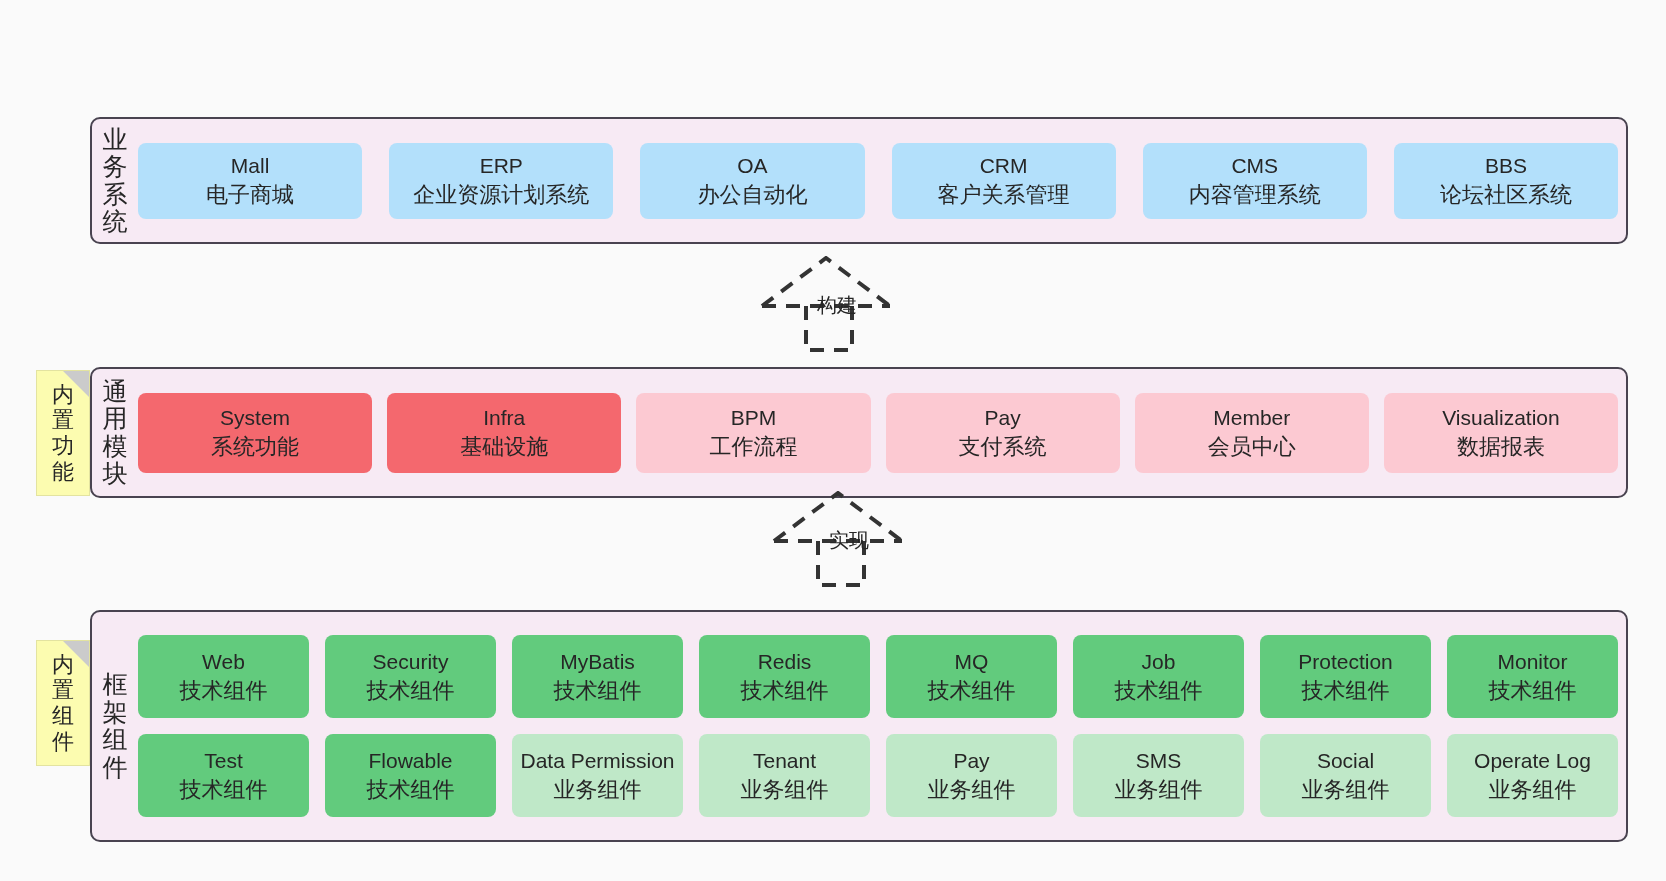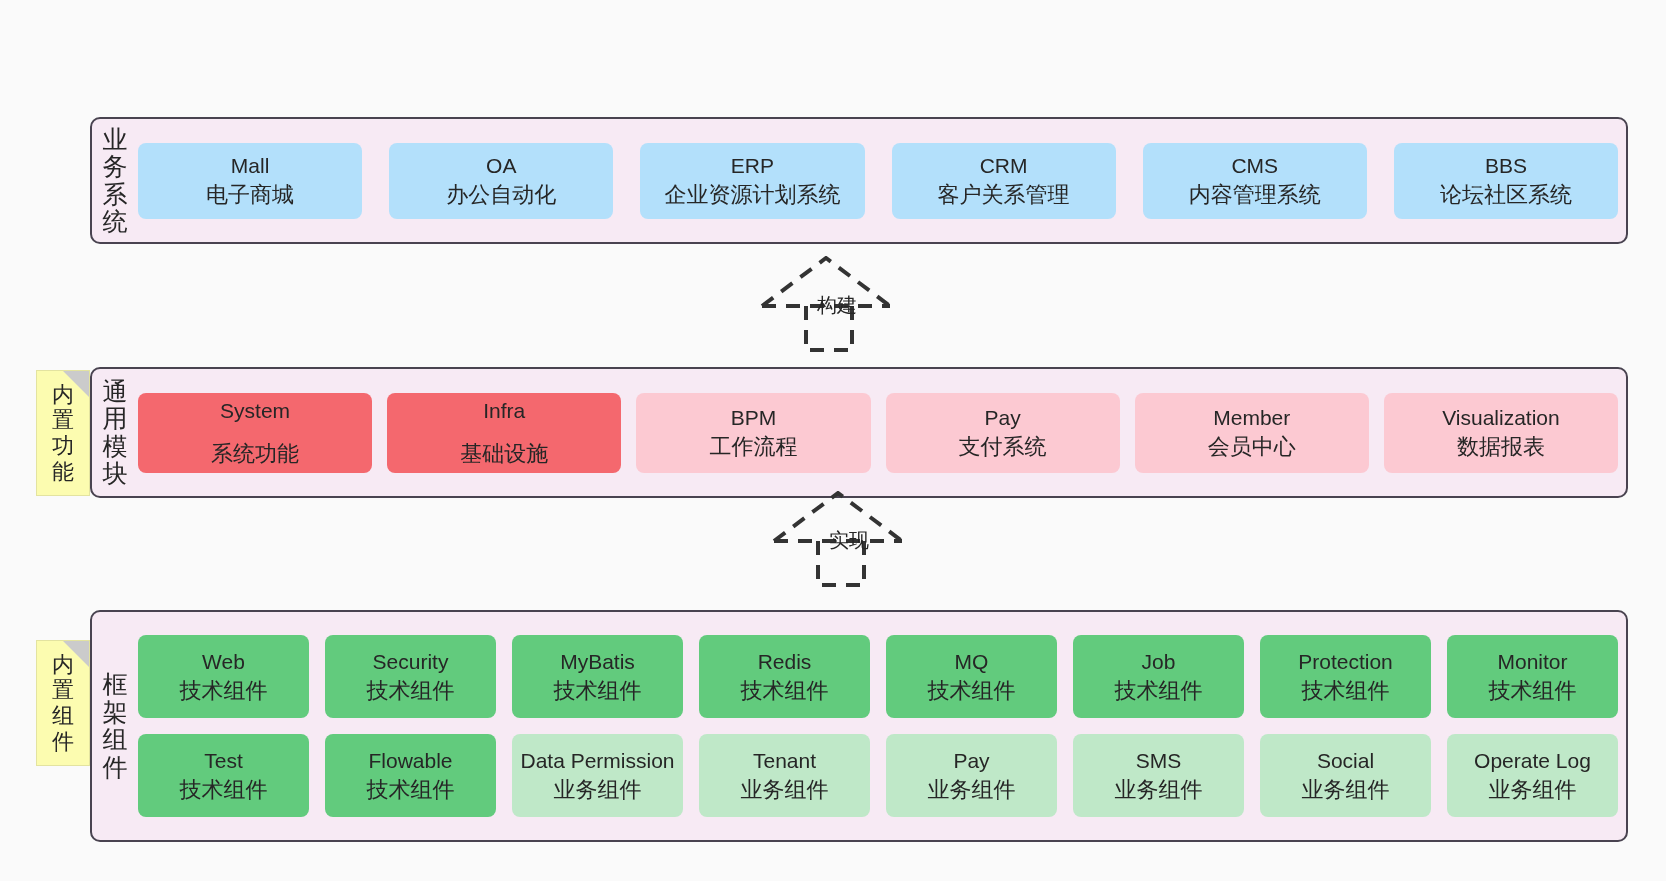--- a/index.html
+++ b/index.html
@@ -56,21 +56,21 @@
     align-items: center;
     justify-content: center;
     text-align: center;
     color: #262626;
     font-size: 21px;
     line-height: 1.32;
     padding: 4px 6px;
   }
   .card .sub { font-size: 22px; }
   .card.blue      { background: #b3e0fb; }
-  .card.red       { background: #f4686e; justify-content: space-between; }
+  .card.red       { background: #f4686e; }
   .card.pink      { background: #fcc9d2; }
   .card.green     { background: #62cb7d; }
   .card.lightgreen{ background: #bfe8c8; }
 
   
   #layer-business {
     left: 90px;  top: 117px;  width: 1538px; height: 127px;
   }
   #layer-business .layer-body {
     padding: 0 8px 0 0;
@@ -160,26 +160,26 @@
     <span>务</span>
     <span>系</span>
     <span>统</span>
   </div>
   <div class="layer-body">
     <div class="card blue">
       <div>Mall</div>
       <div class="sub">电子商城</div>
     </div>
     <div class="card blue">
+      <div>ERP</div>
+      <div class="sub">企业资源计划系统</div>
+    </div>
+    <div class="card blue">
       <div>OA</div>
       <div class="sub">办公自动化</div>
-    </div>
-    <div class="card blue">
-      <div>ERP</div>
-      <div class="sub">企业资源计划系统</div>
     </div>
     <div class="card blue">
       <div>CRM</div>
       <div class="sub">客户关系管理</div>
     </div>
     <div class="card blue">
       <div>CMS</div>
       <div class="sub">内容管理系统</div>
     </div>
     <div class="card blue">

